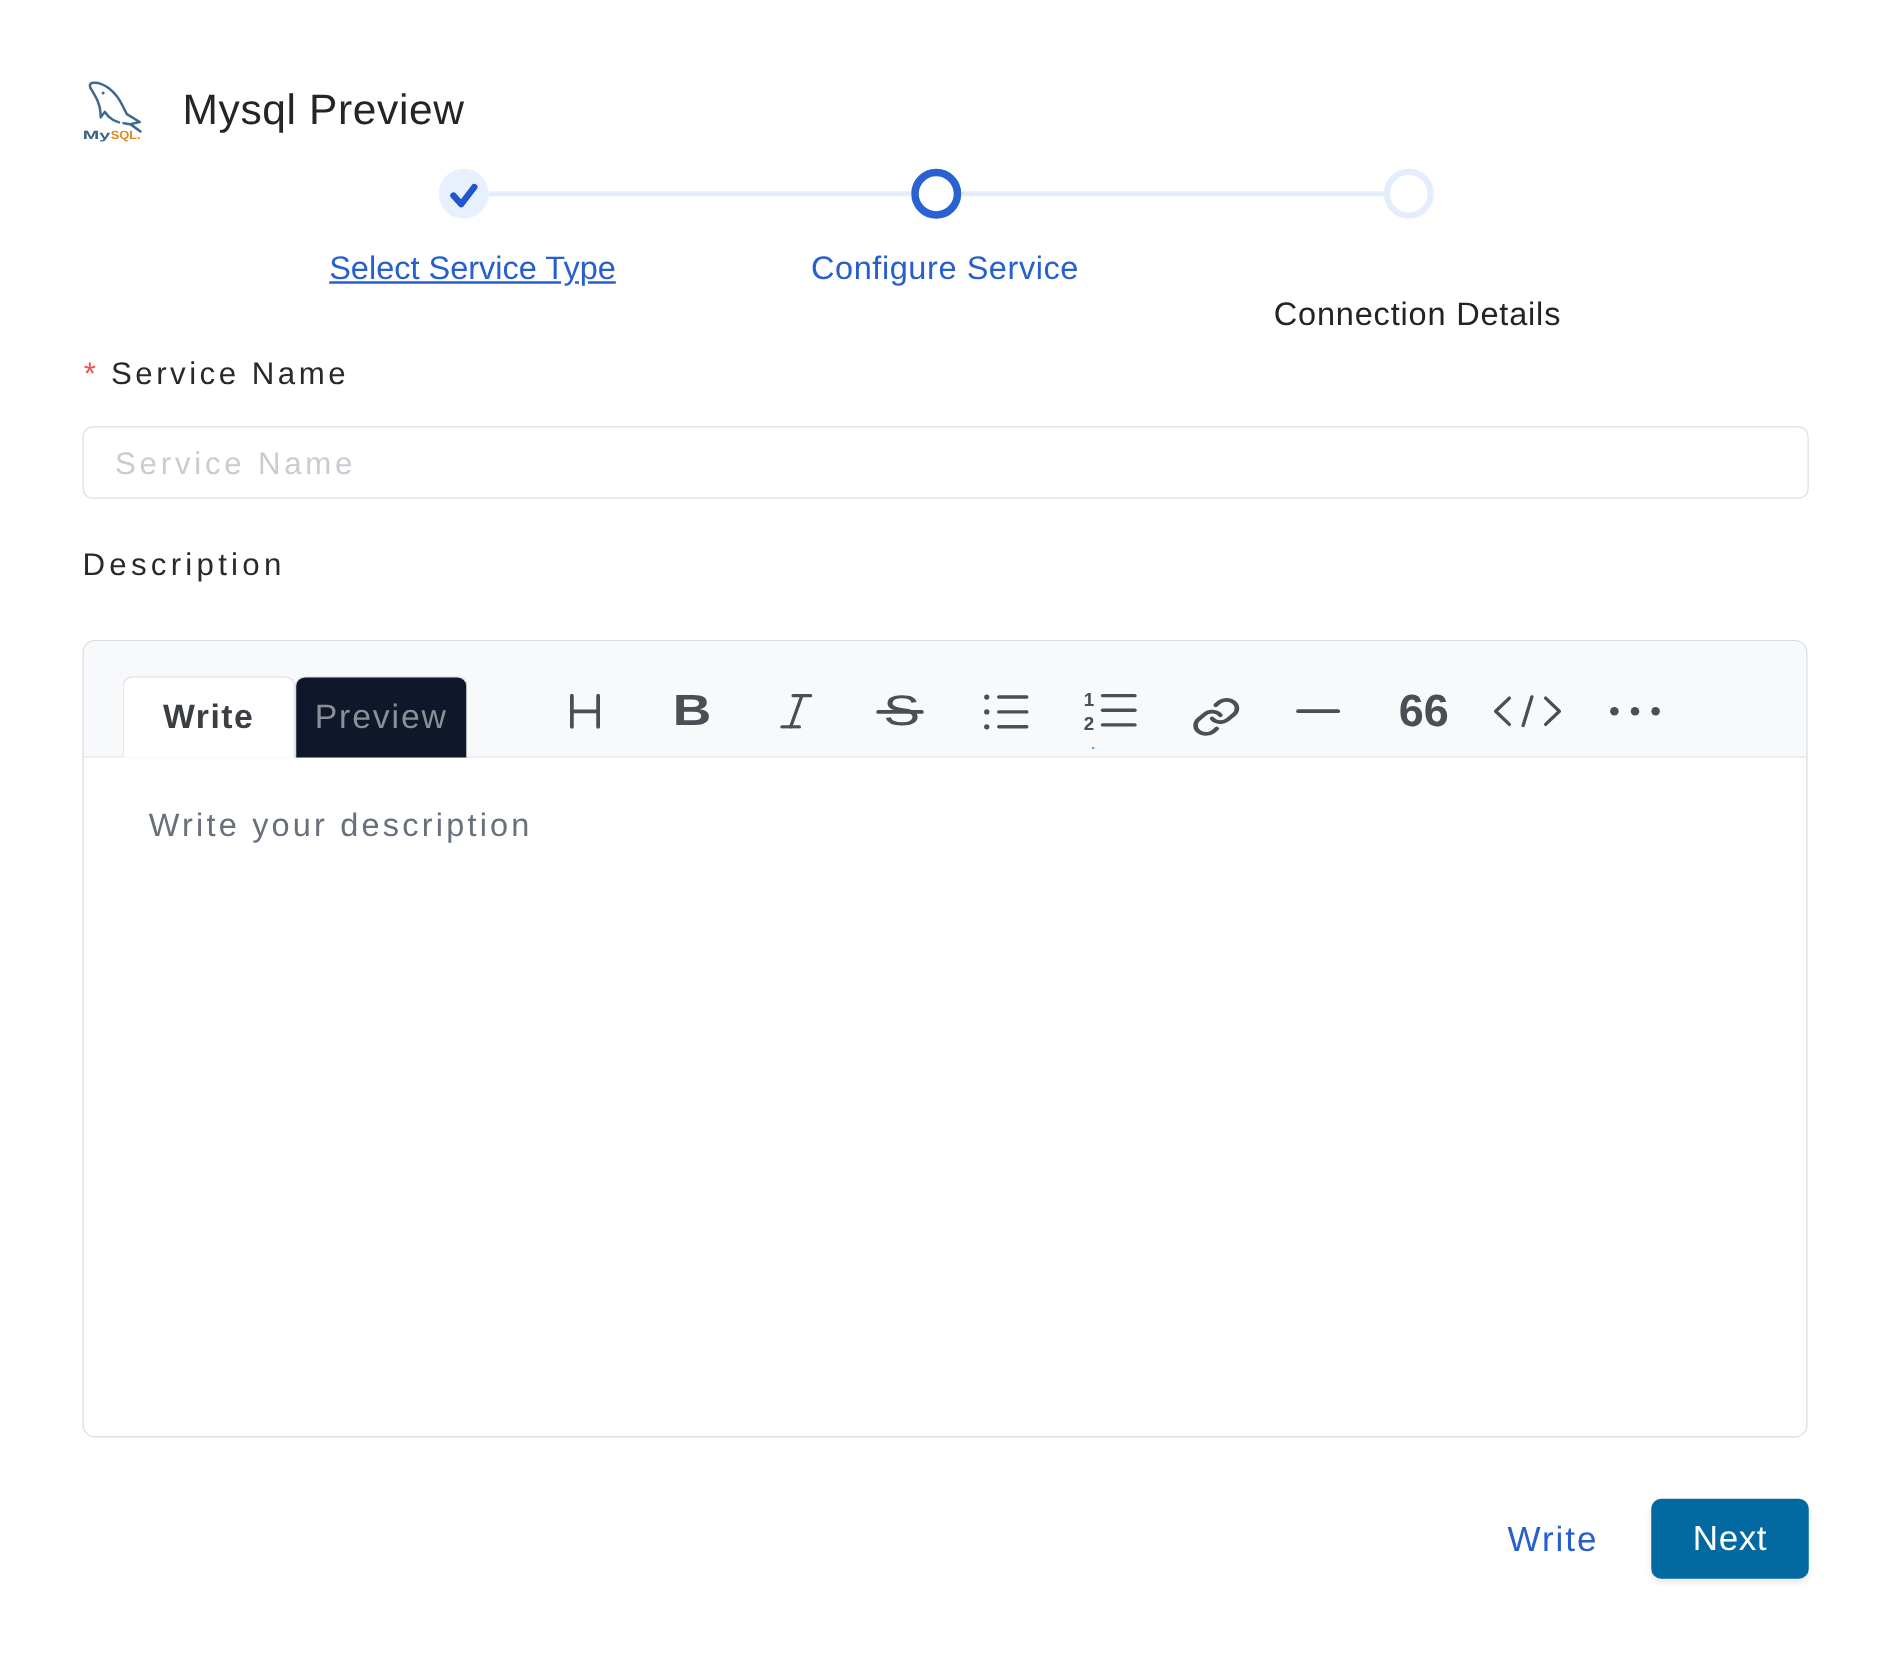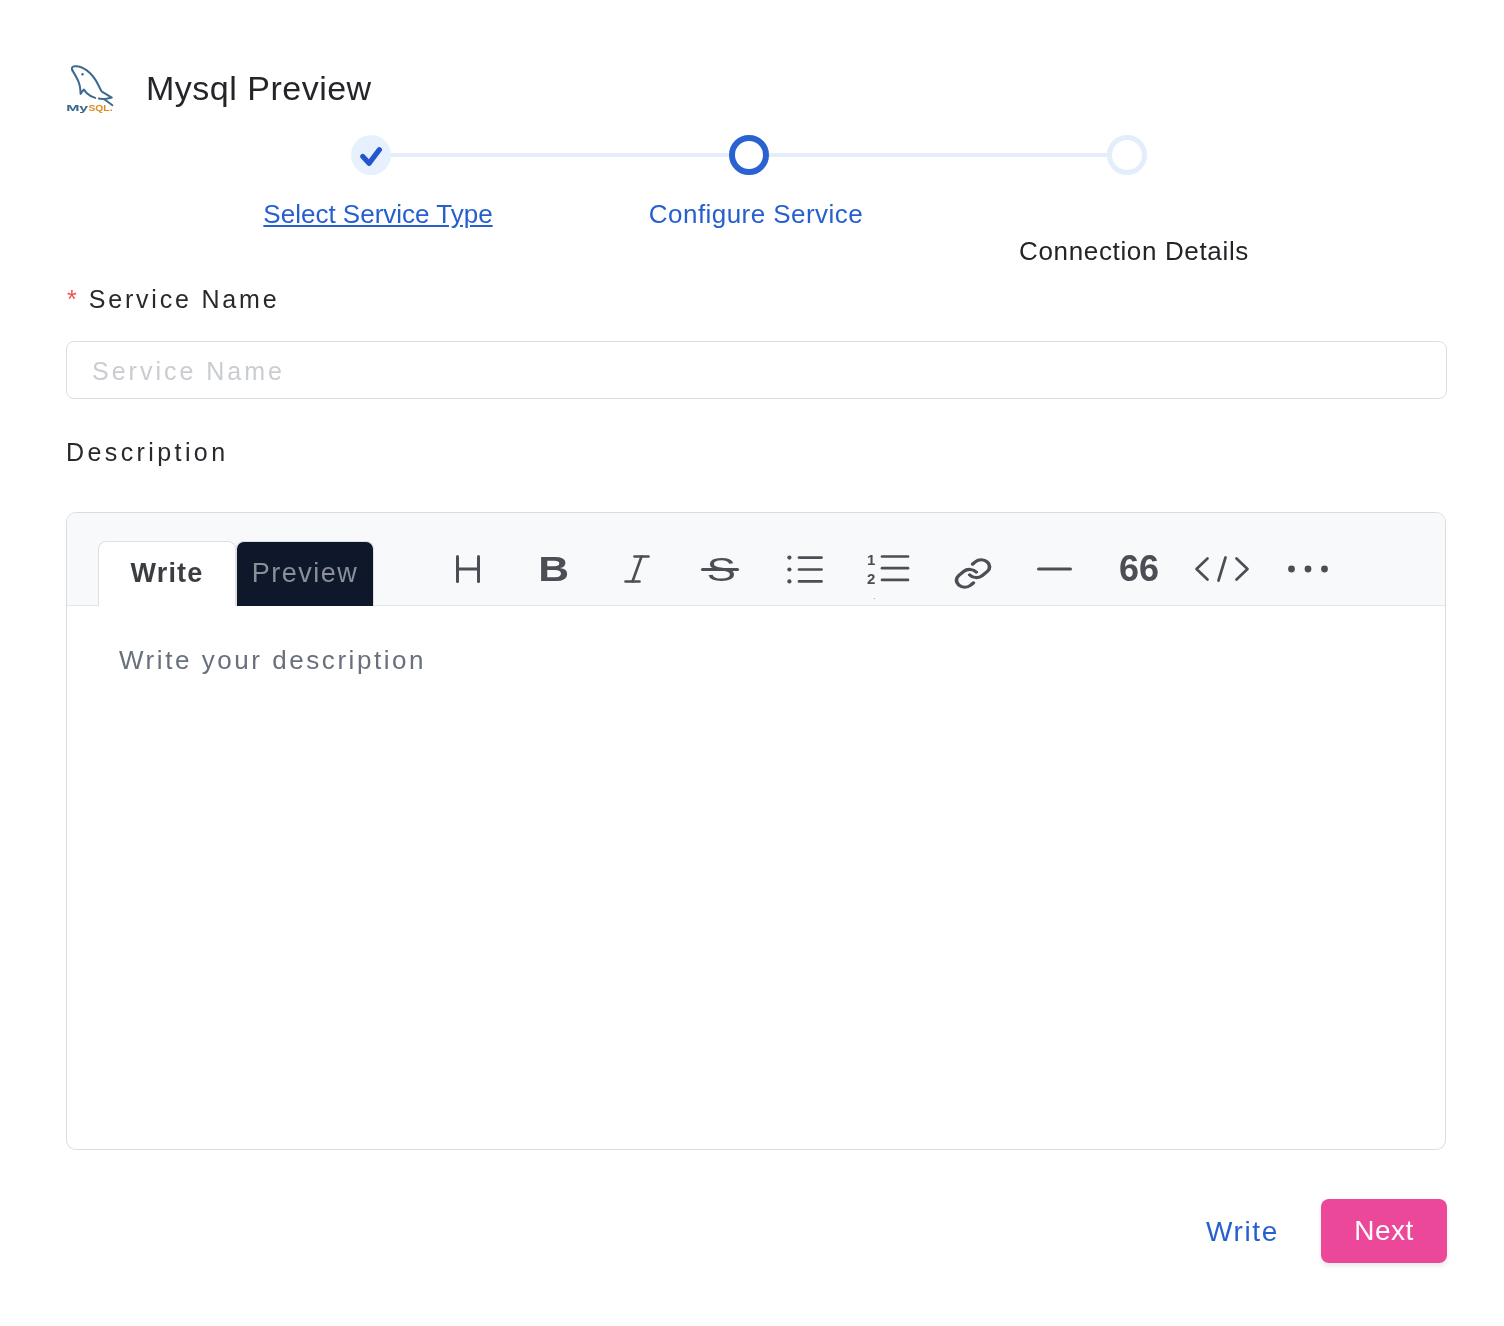--- a/index.html
+++ b/index.html
@@ -23,21 +23,21 @@
   .input { left:66px; top:341px; width:1381px; height:58px; border:1px solid #dcdee2; border-radius:8px; background:#fff; }
   .input .ph { position:absolute; left:25px; top:15px; font-size:25px; letter-spacing:3px; color:#c9ccd1; }
   .editor { left:66px; top:512px; width:1380px; height:638px; border:1px solid #d9dce3; border-radius:10px; background:#fff; overflow:hidden; }
   .edhead { position:absolute; left:0; top:0; width:100%; height:93px; background:#f8f9fb; border-bottom:1px solid #e4e6ea; }
   .tab { position:absolute; top:28px; height:65px; width:138px; border-radius:8px 8px 0 0; font-size:27px; text-align:center; line-height:62px; }
   .tab.write { left:31px; background:#fff; border:1px solid #dee1e5; border-bottom:none; color:#3a3d42; font-weight:700; z-index:3; letter-spacing:1.2px; }
   .tab.preview { left:169px; background:#0f172a; border:1px solid #dcdfe3; border-bottom:none; color:#8a8f98; z-index:2; letter-spacing:1.5px; }
   .icon { position:absolute; top:544px; height:50px; color:#4b4e54; display:flex; align-items:center; justify-content:center; }
   .edph { left:119px; top:645px; font-size:26px; letter-spacing:2.55px; color:#68707c; }
   .back { left:1206px; top:1216px; font-size:28px; color:#2760ce; letter-spacing:1.6px; }
-  .next { left:1321px; top:1199px; width:126px; height:64px; background:#ec4899; border-radius:8px; color:#fff; font-size:28px; letter-spacing:0.5px; display:flex; align-items:center; justify-content:center; box-shadow:0 3px 5px rgba(0,0,0,0.09); }
+  .next { left:1321px; top:1199px; width:126px; height:64px; background:#0369a1; border-radius:8px; color:#fff; font-size:28px; letter-spacing:0.5px; display:flex; align-items:center; justify-content:center; box-shadow:0 3px 5px rgba(0,0,0,0.09); }
 </style>
 </head>
 <body>
 
 <svg class="abs" style="left:64px; top:58px;" width="52" height="60" viewBox="0 0 52 60">
   <g fill="none" stroke="#3c6a90" stroke-width="2" stroke-linecap="round" stroke-linejoin="round">
     <path d="M 8.5,12.6 C 7.2,10.2 7.8,8.6 10.6,8.2 C 14.2,7.8 18.6,9.3 22.8,12.4 C 27.5,15.9 31.5,21.2 34.2,26.8 C 35.5,29.5 36.6,31.7 37.5,33.3 L 47.8,39.6 L 40.3,41.3 L 48.4,47.2"></path>
     <path d="M 8.5,12.6 C 10.2,15.4 12.8,19.6 14.3,23.2 C 15.3,25.8 16.1,28.8 16.3,31.4 C 16.45,33.1 16.6,34.7 16.55,35.9 L 19.8,31.5 L 22.9,35.3 C 25.5,37.8 28.5,39.2 31.2,39.9"></path>
     <path d="M 34.8,40.5 C 36.8,40.8 38.6,41.1 40.3,41.3"></path>
   </g>

